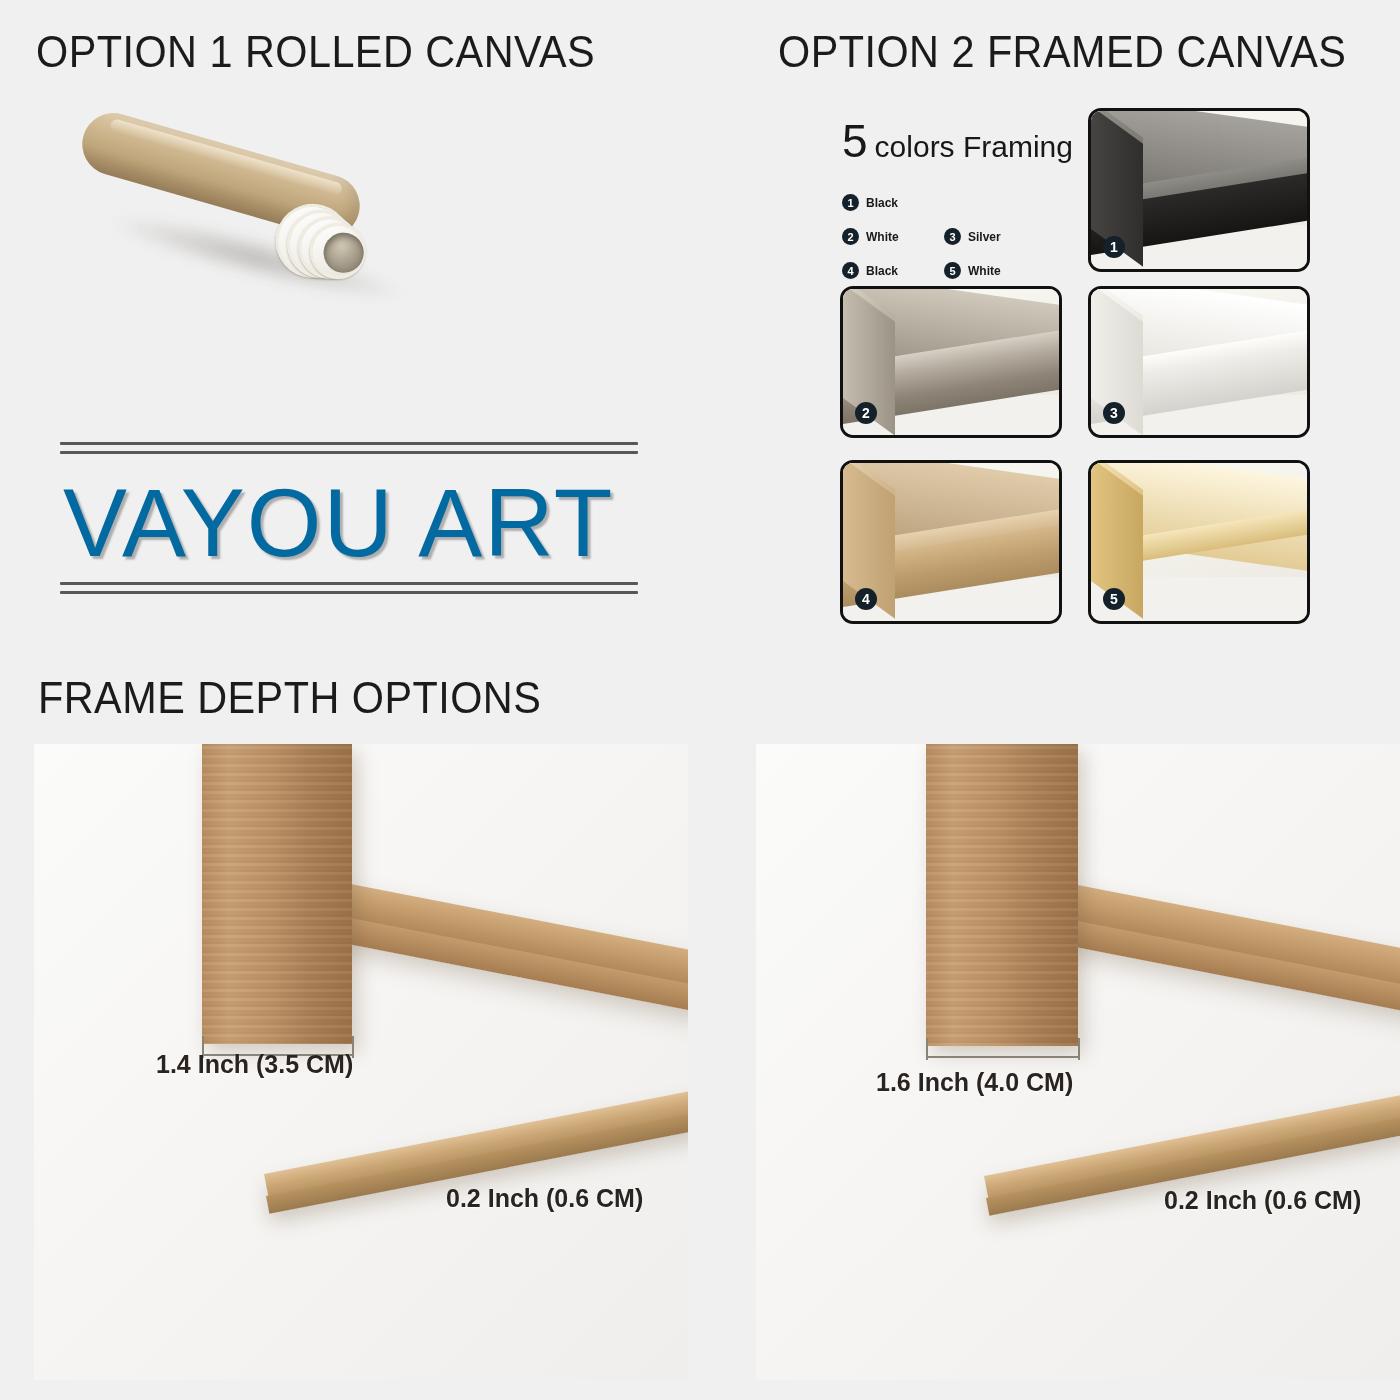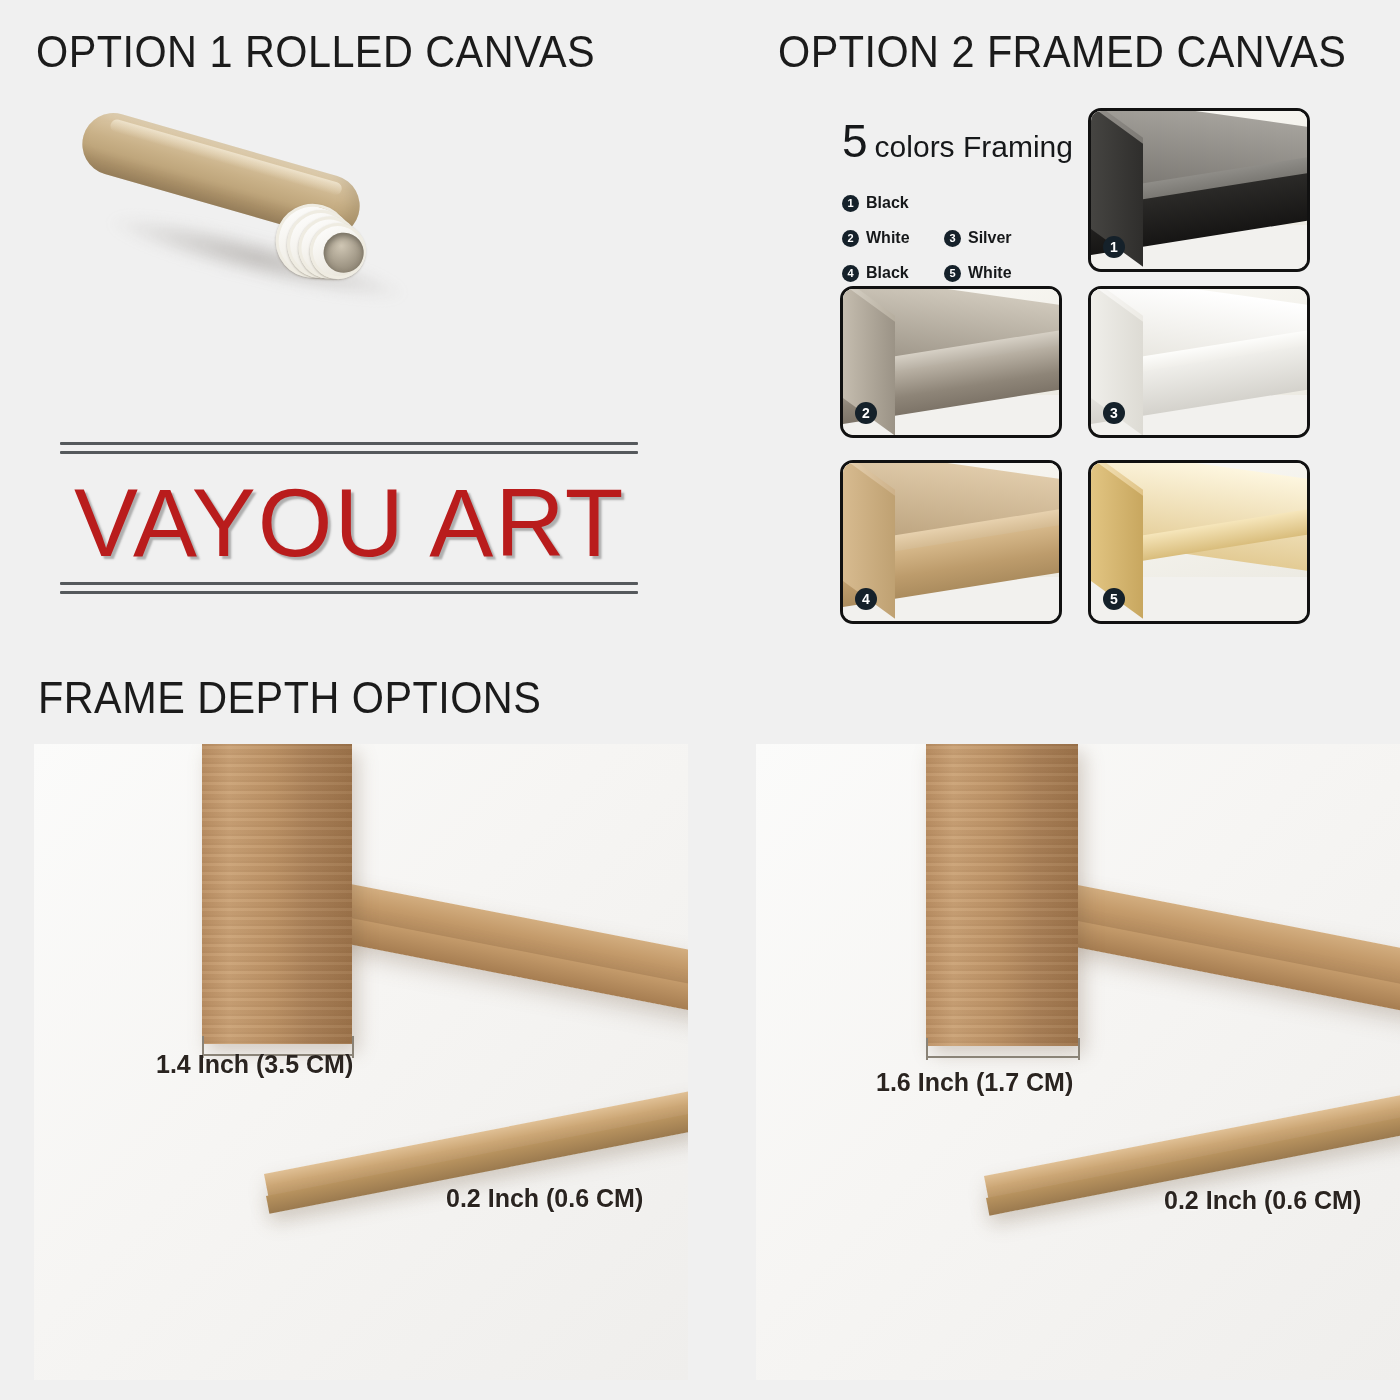--- a/index.html
+++ b/index.html
@@ -68,46 +68,46 @@
   }
 
   
   .logo-block { position: absolute; left: 60px; top: 430px; width: 580px; height: 180px; }
   .rule-pair { position: absolute; left: 0; width: 578px; }
   .rule-pair .r { height: 3px; background: #55595c; border-radius: 1px; }
   .rule-pair .r + .r { margin-top: 6px; }
   .rules-top { top: 12px; }
   .rules-bottom { top: 152px; }
   .logo-text {
-    position: absolute; left: 14px; top: 38px;
+    position: absolute; left: 3px; top: 38px;
     font-family: "Liberation Sans", sans-serif;
     font-weight: 400;
     font-size: 96px;
     letter-spacing: 2px;
-    color: #b91c1c;
+    color: #0369a1;
     text-shadow: 3px 3px 2px rgba(120,120,120,.55);
     white-space: nowrap;
   }
 
   
   .legend { position: absolute; left: 842px; top: 118px; width: 240px; }
   .legend-title { display: flex; align-items: baseline; color: #16181a; white-space: nowrap; }
   .legend-title .big { font-size: 46px; font-weight: 400; line-height: 1; }
   .legend-title .rest { font-size: 30px; font-weight: 400; margin-left: 7px; }
   .legend-rows { margin-top: 30px; }
   .legend-row { display: flex; align-items: center; margin-bottom: 17px; }
   .legend-item { display: flex; align-items: center; width: 102px; }
   .badge-sm {
     width: 17px; height: 17px; border-radius: 50%;
     background: #15212a; color: #fff;
     font-size: 11px; font-weight: 700;
     display: flex; align-items: center; justify-content: center;
     margin-right: 7px; flex: 0 0 auto;
   }
-  .legend-label { font-size: 16px; font-weight: 700; color: #16181a; text-align: center; }
+  .legend-label { font-size: 12px; font-weight: 700; color: #16181a; text-align: center; }
 
   
   .tile {
     position: absolute;
     border: 3px solid #111;
     border-radius: 13px;
     overflow: hidden;
     background: #efefee;
   }
   .badge-tile {
@@ -391,21 +391,21 @@
     <div class="rail-shadow-strip" style="left:300px; top:120px; width:370px; height:26px; transform:rotate(11deg); transform-origin:left top;"></div>
     <div class="rail-deep" style="left:296px; top:136px; width:380px; height:42px; transform:rotate(11deg); transform-origin:left top;"></div>
     <div class="rail-deep" style="left:296px; top:172px; width:382px; height:26px; transform:rotate(11deg); transform-origin:left top; background:linear-gradient(to bottom,#c49b6b,#a67d51);"></div>
 
     <div class="post-top" style="left:170px; top:-6px; width:152px; height:14px;"></div>
     <div class="bar-post" style="left:170px; top:0px; width:152px; height:302px;"></div>
 
     <div class="dim-line" style="left:170px; top:312px; width:154px; height:2px;"></div>
     <div class="dim-tick" style="left:170px; top:294px; width:2px; height:22px;"></div>
     <div class="dim-tick" style="left:322px; top:294px; width:2px; height:22px;"></div>
-    <div class="dim-label" style="left:120px; top:324px;">1.6 Inch (1.7 CM)</div>
+    <div class="dim-label" style="left:120px; top:324px;">1.6 Inch (4.0 CM)</div>
 
     <div class="thin-bar" style="left:228px; top:432px; width:435px; height:30px; transform:rotate(-11deg); transform-origin:left top;"></div>
     <div class="thin-bar" style="left:230px; top:454px; width:433px; height:18px; transform:rotate(-11deg); transform-origin:left top; background:linear-gradient(to bottom,#b8935f,#9b7a4f);"></div>
     <div class="thin-post" style="left:190px; top:454px; width:140px; height:182px;"></div>
 
     <div class="dim-label" style="left:408px; top:442px;">0.2 Inch (0.6 CM)</div>
   </div>
 
 </div>
 

